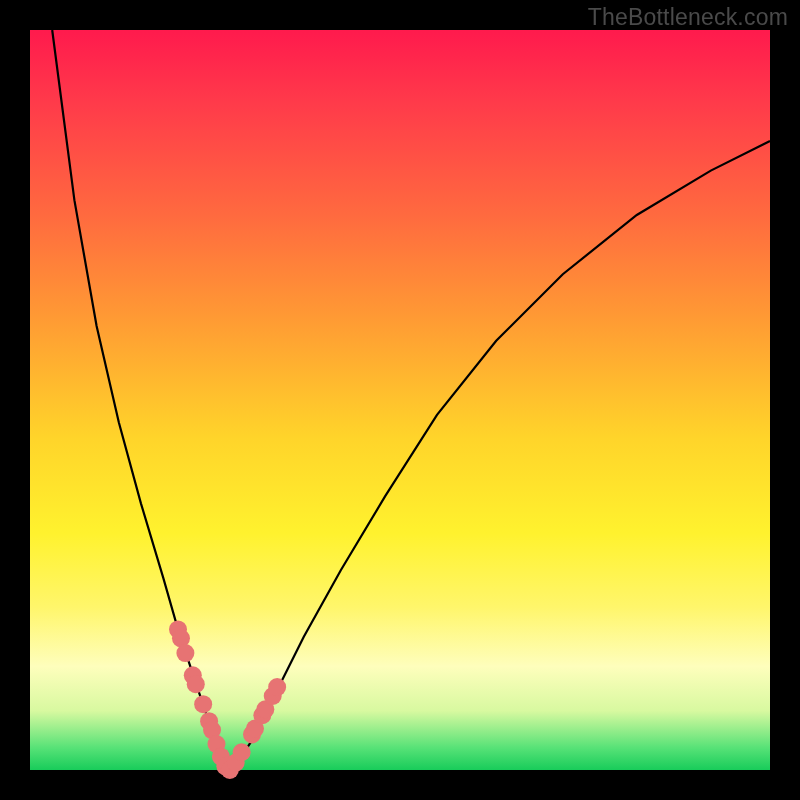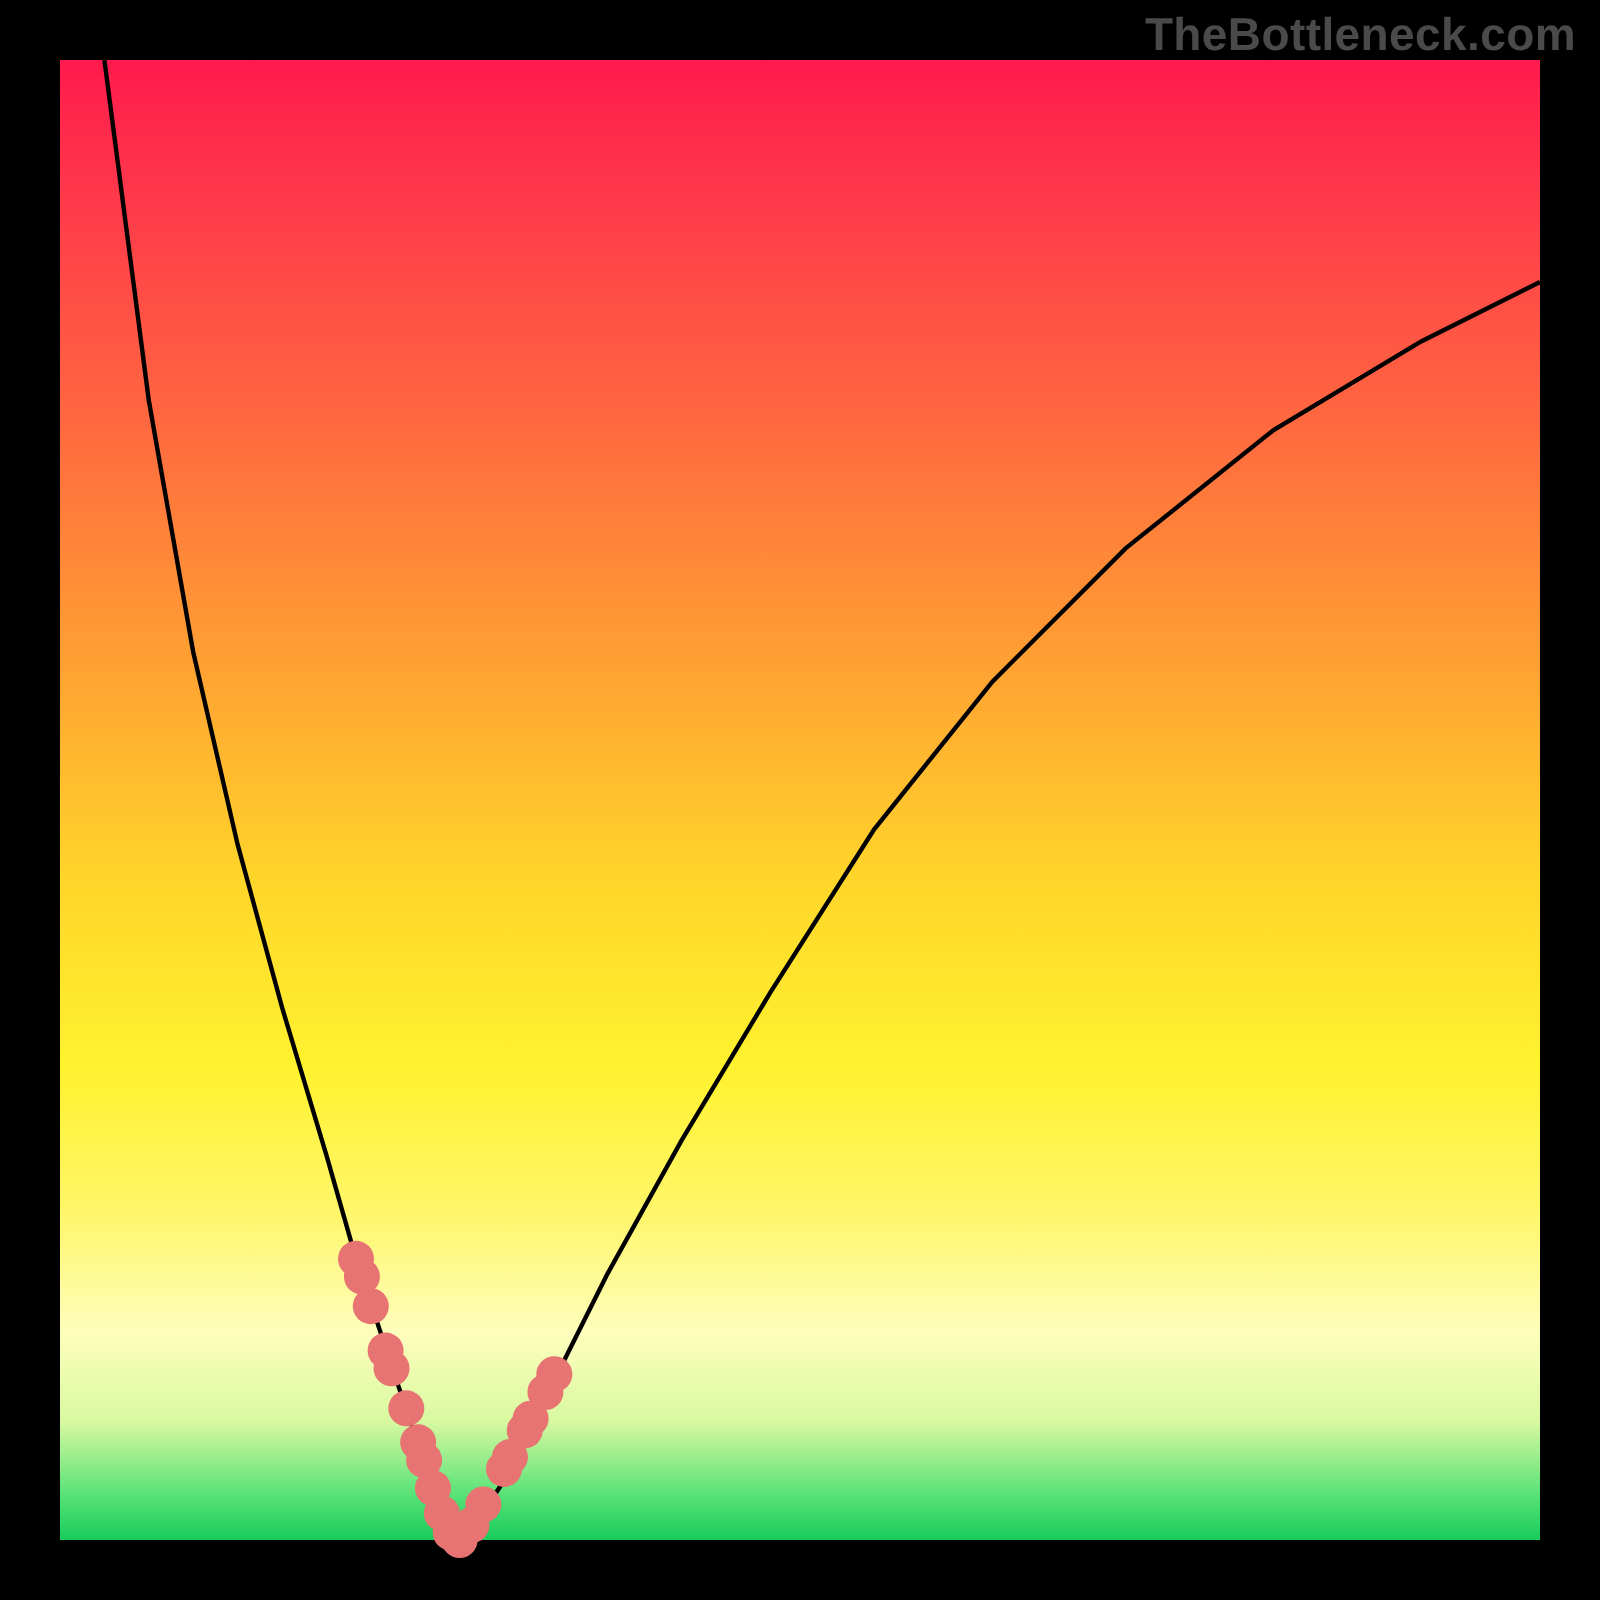--- a/index.html
+++ b/index.html
@@ -38,21 +38,21 @@
       #d8f9a0 92%,
       #57e277 97%,
       #18cc5a 100%
     );
   }
   .watermark {
     position: absolute;
     top: 4px;
     right: 12px;
     font-size: 23px;
-    font-weight: 700;
+    font-weight: 400;
     color: #4a4a4a;
     letter-spacing: 0.2px;
   }
   svg.curve {
     position: absolute;
     top: 0;
     left: 0;
     width: 740px;
     height: 740px;
     overflow: visible;

